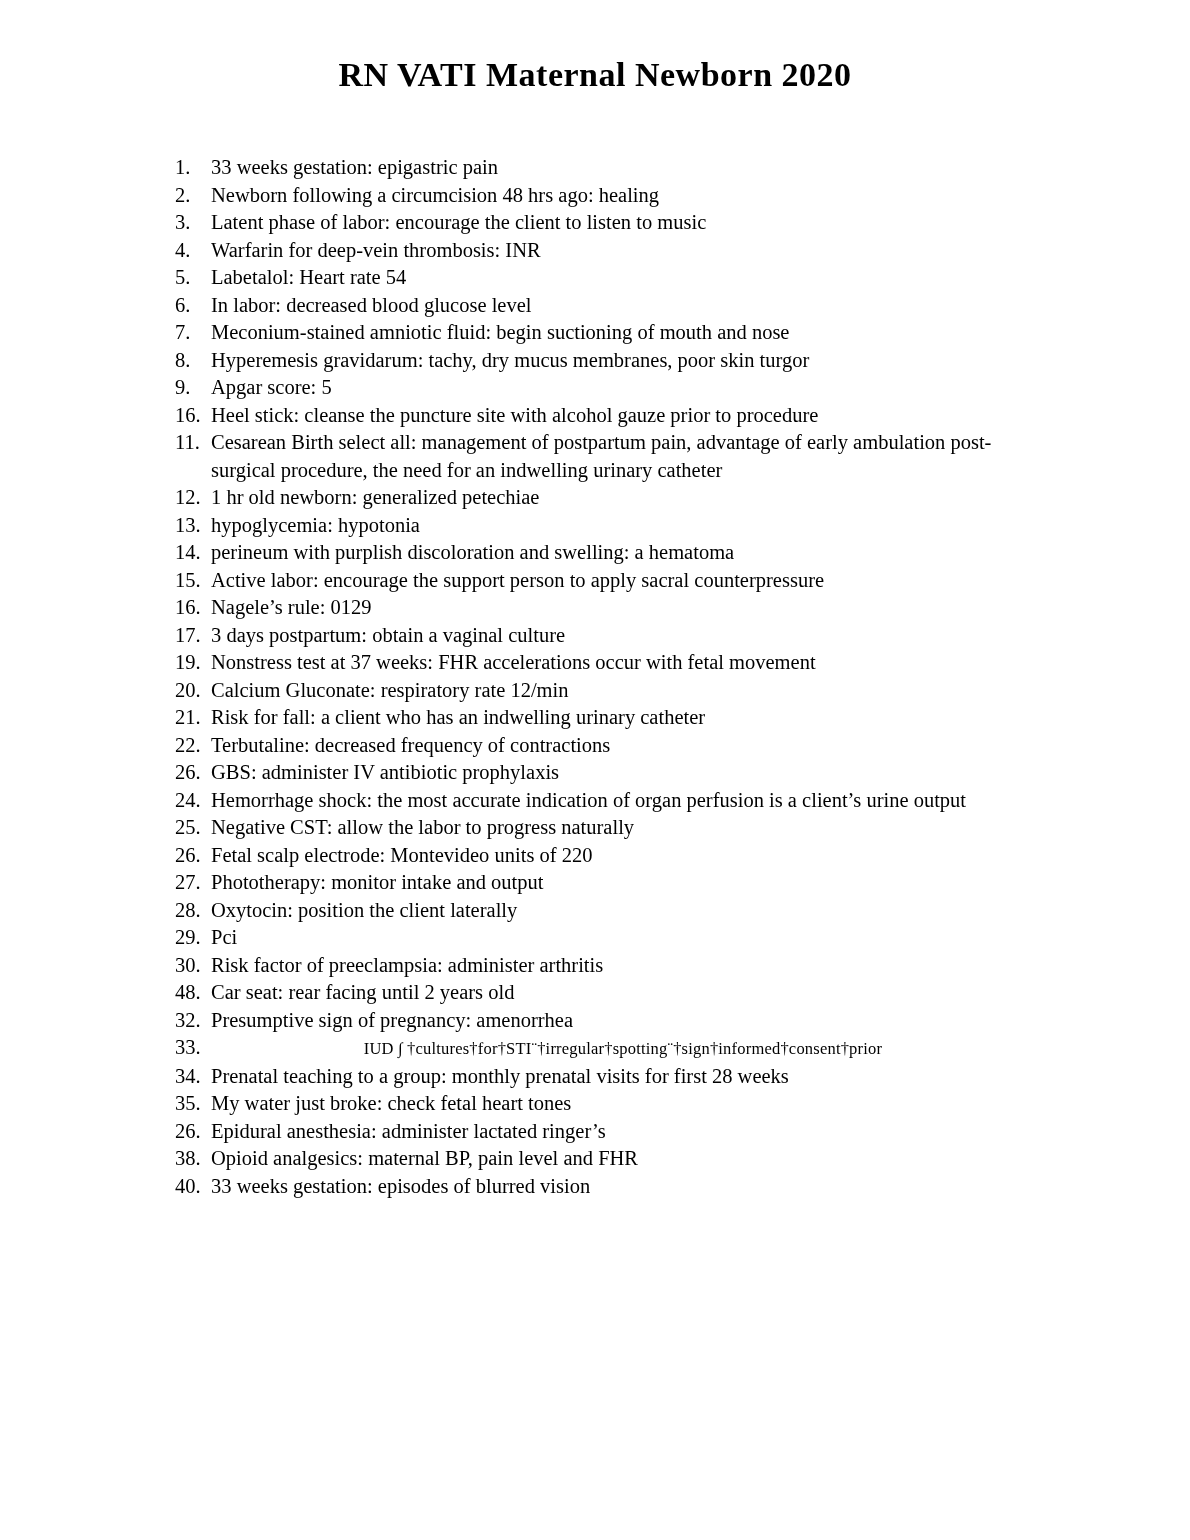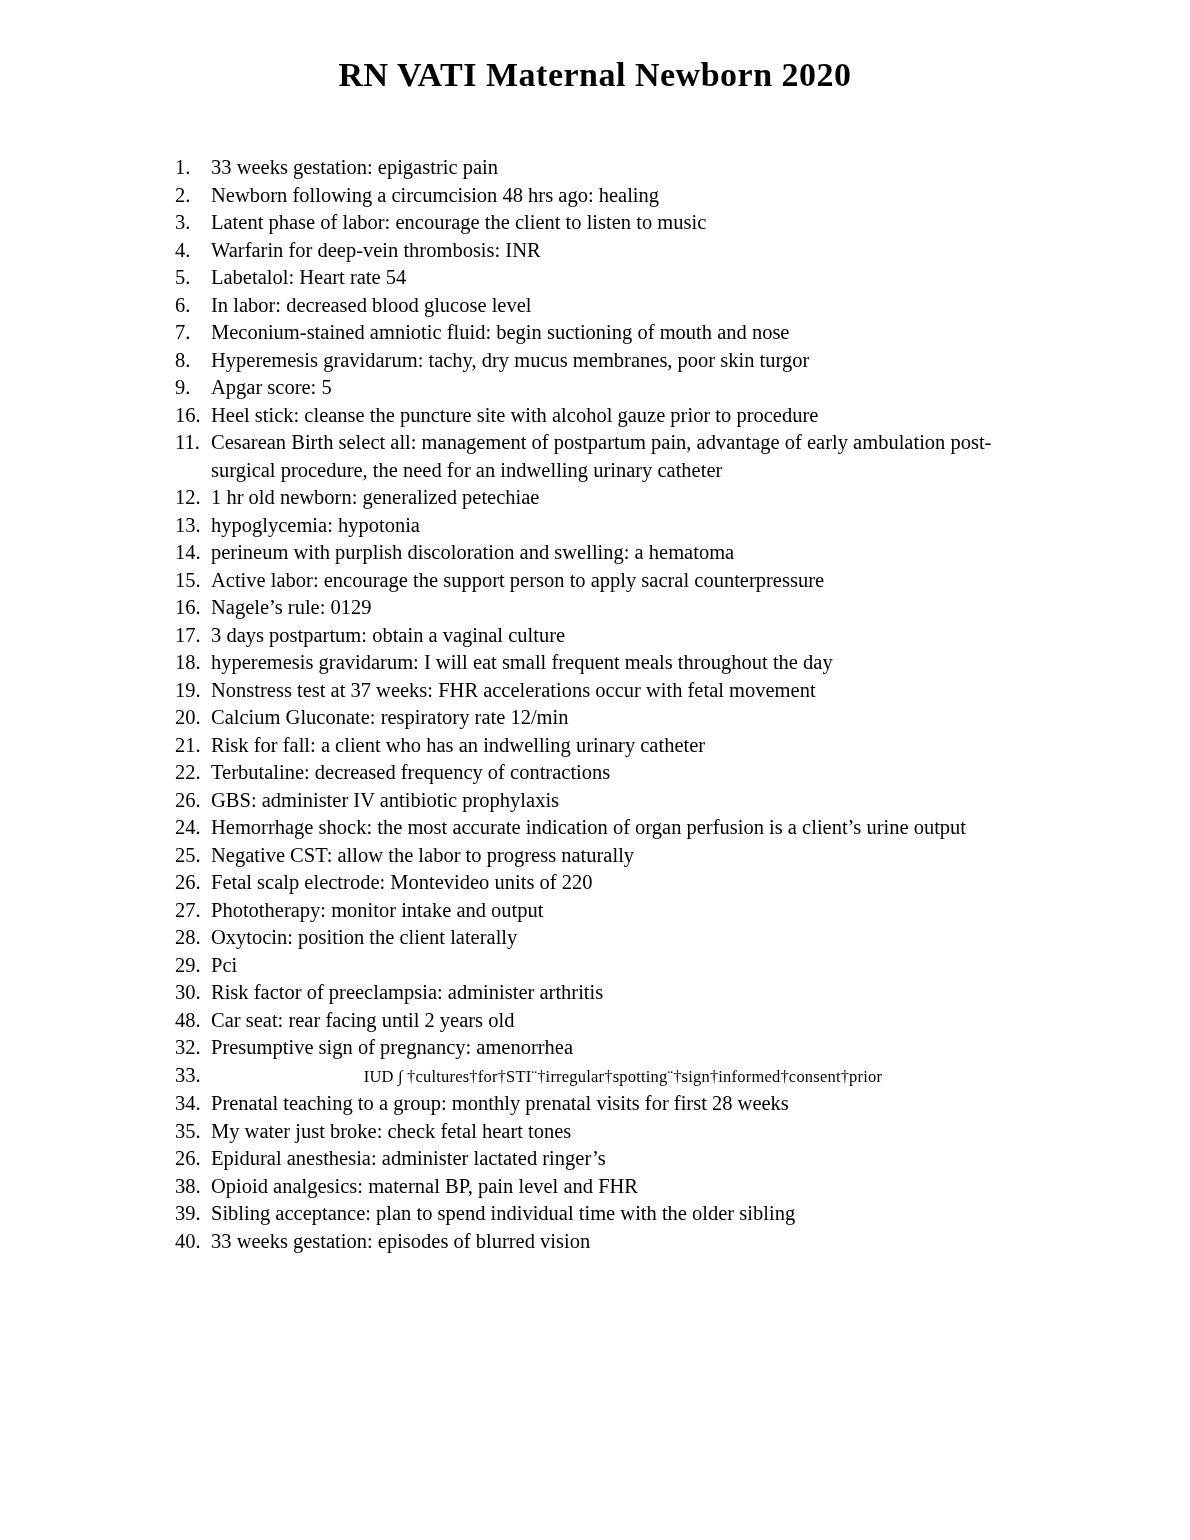--- a/index.html
+++ b/index.html
@@ -119,24 +119,20 @@
       </div>
       <div class="item">
         <span class="num">16.</span>
         <span class="txt">Nagele’s rule: 0129</span>
       </div>
       <div class="item">
         <span class="num">17.</span>
         <span class="txt">3 days postpartum: obtain a vaginal culture</span>
       </div>
       <div class="item">
-        <span class="num">18.</span>
-        <span class="txt">hyperemesis gravidarum: I will eat small frequent meals throughout the day</span>
-      </div>
-      <div class="item">
         <span class="num">19.</span>
         <span class="txt">Nonstress test at 37 weeks: FHR accelerations occur with fetal movement</span>
       </div>
       <div class="item">
         <span class="num">20.</span>
         <span class="txt">Calcium Gluconate: respiratory rate 12/min</span>
       </div>
       <div class="item">
         <span class="num">21.</span>
         <span class="txt">Risk for fall: a client who has an indwelling urinary catheter</span>
@@ -197,23 +193,19 @@
         <span class="num">35.</span>
         <span class="txt">My water just broke: check fetal heart tones</span>
       </div>
       <div class="item">
         <span class="num">26.</span>
         <span class="txt">Epidural anesthesia: administer lactated ringer’s</span>
       </div>
       <div class="item">
         <span class="num">38.</span>
         <span class="txt">Opioid analgesics: maternal BP, pain level and FHR</span>
-      </div>
-      <div class="item">
-        <span class="num">39.</span>
-        <span class="txt">Sibling acceptance: plan to spend individual time with the older sibling</span>
       </div>
       <div class="item">
         <span class="num">40.</span>
         <span class="txt">33 weeks gestation: episodes of blurred vision</span>
       </div>
     </div>
 </div>
 
 </body></html>

